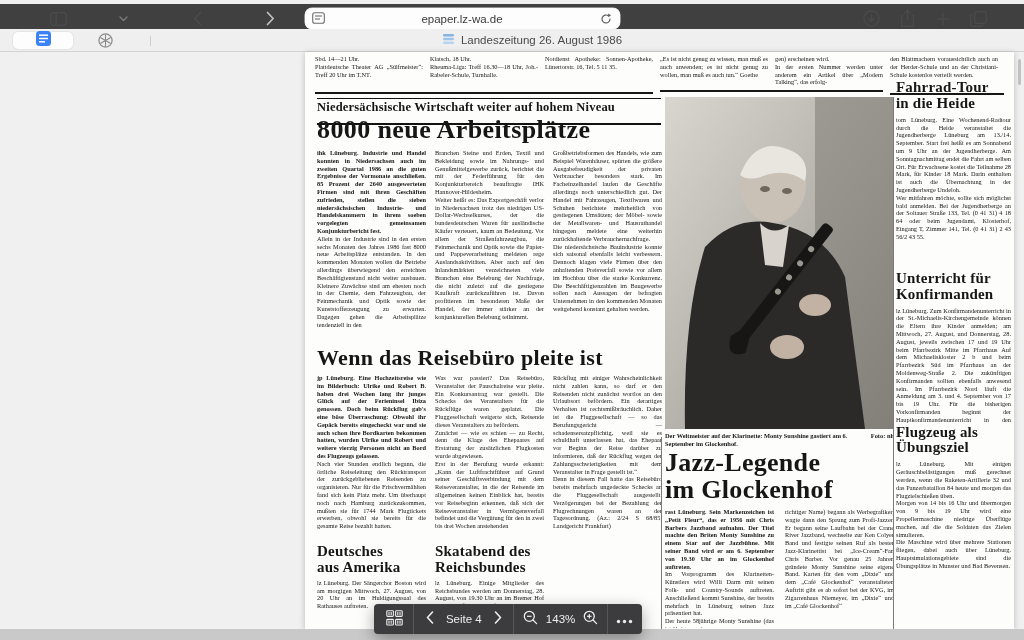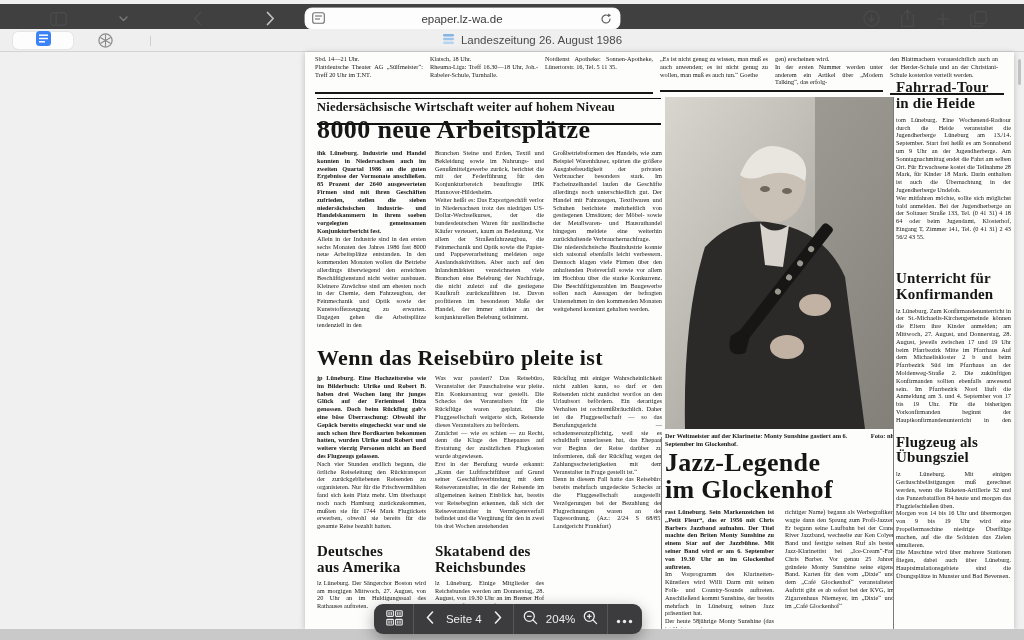--- a/index.html
+++ b/index.html
@@ -43,21 +43,21 @@
   .minicol .mbody{margin-top:3px;font-size:6.3px;line-height:1.24;text-align:justify;white-space:pre-line;}
   .photo{position:absolute;left:360px;top:45px;width:229px;height:332px;overflow:hidden;}
   .caption{position:absolute;left:360px;top:380px;width:229px;display:flex;gap:5px;
     font-size:6.4px;font-weight:bold;line-height:1.2;}
   .caption .cred{white-space:nowrap;}
   .jazzh{position:absolute;left:360px;top:398px;width:229px;font-size:26px;line-height:1.03;
     font-weight:bold;white-space:pre-line;letter-spacing:.3px;}
   .sidebar{position:absolute;left:591px;top:28px;width:115px;height:532px;overflow:hidden;}
   .sb-body{font-size:6.3px;line-height:1.24;text-align:justify;white-space:pre-line;margin-top:4px;}
   
-  .pager{position:absolute;left:374px;top:604px;width:268px;height:30px;background:#3c3c3e;border-radius:9px;
+  .pager{position:absolute;left:374px;top:604px;width:268px;height:30px;background:#3c3c3e;border-radius:4px;
     display:flex;align-items:center;padding:0 5px;box-shadow:0 5px 16px rgba(0,0,0,.35);z-index:20;}
   .pbtn{background:none;border:none;padding:0;height:30px;display:flex;align-items:center;
     justify-content:center;cursor:default;}
   .pdiv{width:1px;height:30px;background:#57575a;margin:0 4px;}
   .plabel{color:#efefef;font-size:11.5px;text-align:center;}
 </style>
 </head>
 <body>
 
 <div class="navbar">
@@ -277,21 +277,21 @@
     <div class="vr" style="left:356px;top:385px;height:192px;"></div>
 
     <div class="sidebar">
       <div class="h3">Fahrrad-Tour
 in die Heide</div>
       <div class="sb-body" style="height:146px;overflow:hidden;">tom Lüneburg. Eine Wochenend-Radtour durch die Heide veranstaltet die Jugendherberge Lüneburg am 13./14. September. Start frei heißt es am Sonnabend um 9 Uhr an der Jugendherberge. Am Sonntagnachmittag endet die Fahrt am selben Ort. Für Erwachsene kostet die Teilnahme 28 Mark, für Kinder 18 Mark. Darin enthalten ist auch die Übernachtung in der Jugendherberge Undeloh.
 Wer mitfahren möchte, sollte sich möglichst bald anmelden. Bei der Jugendherberge an der Soltauer Straße 133, Tel. (0 41 31) 4 18 64 oder beim Jugendamt, Klosterhof, Eingang T, Zimmer 141, Tel. (0 41 31) 2 43 56/2 43 55.</div>
       <div class="h3" style="margin-top:9px;">Unterricht für
 Konfirmanden</div>
       <div class="sb-body" style="height:118px;overflow:hidden;">lz Lüneburg. Zum Konfirmandenunterricht in der St.-Michaelis-Kirchengemeinde können die Eltern ihre Kinder anmelden; am Mittwoch, 27. August, und Donnerstag, 28. August, jeweils zwischen 17 und 19 Uhr beim Pfarrbezirk Mitte im Pfarrhaus Auf dem Michaeliskloster 2 b und beim Pfarrbezirk Süd im Pfarrhaus an der Moldenweg-Straße 2. Die zukünftigen Konfirmanden sollten ebenfalls anwesend sein. Im Pfarrbezirk Nord läuft die Anmeldung am 3. und 4. September von 17 bis 19 Uhr. Für die bisherigen Vorkonfirmanden beginnt der Hauptkonfirmandenunterricht in den Bezirken Süd und Mitte am Donnerstag, 28. August, um 15 Uhr.</div>
-      <div class="h3" style="margin-top:10px;">Flugzeug als
+      <div class="h3" style="margin-top:0;">Flugzeug als
 Übungsziel</div>
       <div class="sb-body">lz Lüneburg. Mit einigen Geräuschbelästigungen muß gerechnet werden, wenn die Raketen-Artillerie 32 und das Panzerbataillon 84 heute und morgen das Flugzielschießen üben.
 Morgen von 14 bis 16 Uhr und übermorgen von 9 bis 19 Uhr wird eine Propellermaschine niedrige Überflüge machen, auf die die Soldaten das Zielen simulieren.
 Die Maschine wird über mehrere Stationen fliegen, dabei auch über Lüneburg. Hauptsimulationsgebiete sind die Übungsplätze in Munster und Bad Bevensen.</div>
     </div>
 
   </div>
 
   <div class="sbthumb"></div>
   <div class="bottomstrip"></div>
@@ -337,21 +337,21 @@
   <div class="pdiv"></div>
   <button class="pbtn" style="width:28px;">
     <span>
       <svg width="15" height="15" viewBox="0 0 15 15">
           <circle cx="6.3" cy="6.3" r="5" fill="none" stroke="#ededed" stroke-width="1.3"></circle>
           <line x1="10" y1="10" x2="13.6" y2="13.6" stroke="#ededed" stroke-width="1.3" stroke-linecap="round"></line>
           <line x1="4" y1="6.3" x2="8.6" y2="6.3" stroke="#ededed" stroke-width="1.2"></line>
         </svg>
     </span>
   </button>
-  <div class="plabel" style="width:44px;">204%</div>
+  <div class="plabel" style="width:44px;">143%</div>
   <button class="pbtn" style="width:28px;">
     <span>
       <svg width="15" height="15" viewBox="0 0 15 15">
           <circle cx="6.3" cy="6.3" r="5" fill="none" stroke="#ededed" stroke-width="1.3"></circle>
           <line x1="10" y1="10" x2="13.6" y2="13.6" stroke="#ededed" stroke-width="1.3" stroke-linecap="round"></line>
           <line x1="4" y1="6.3" x2="8.6" y2="6.3" stroke="#ededed" stroke-width="1.2"></line>
           <line x1="6.3" y1="4" x2="6.3" y2="8.6" stroke="#ededed" stroke-width="1.2"></line>
         </svg>
     </span>
   </button>

